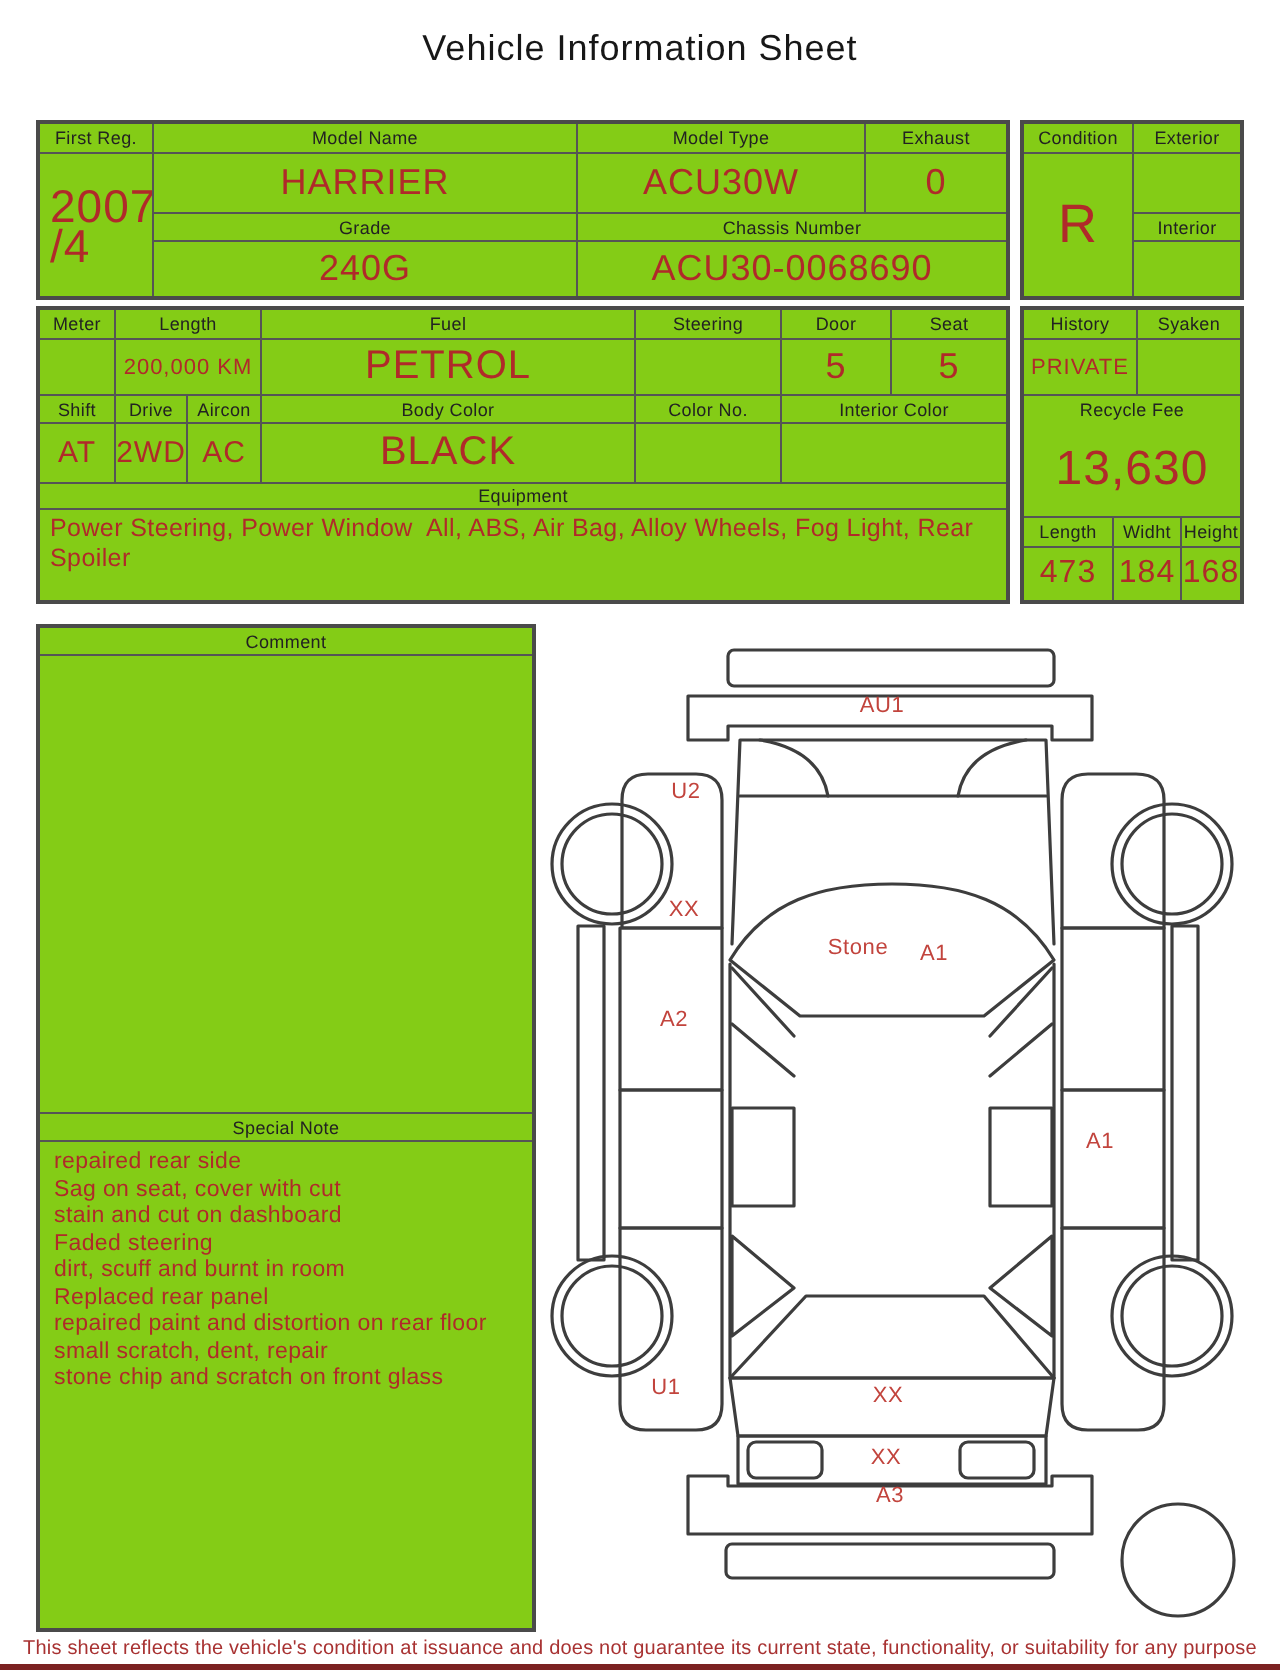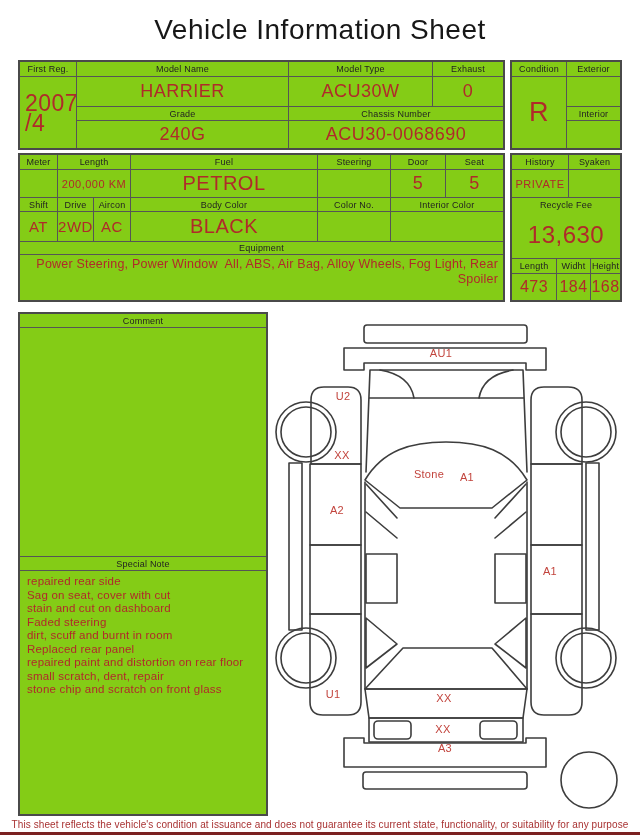--- a/index.html
+++ b/index.html
@@ -1,31 +1,31 @@
 <!DOCTYPE html>
 <html><head>
 <meta charset="utf-8">
 <style>
   html,body{margin:0;padding:0;background:#fff;}
   #page{position:relative;width:640px;height:835px;background:#ffffff;
         font-family:"Liberation Sans","DejaVu Sans",sans-serif;overflow:hidden;}
   .title{position:absolute;top:14px;left:0;width:100%;text-align:center;
-         font-size:28px;color:#171717;letter-spacing:.5px;}
+         font-size:18px;color:#171717;letter-spacing:.5px;}
   .blk{position:absolute;border:2px solid #4a4a4a;background:#84cc16;box-sizing:border-box;}
   .grid{display:grid;width:100%;height:100%;}
   .cell{box-sizing:border-box;display:flex;align-items:center;justify-content:center;
         overflow:hidden;white-space:nowrap;}
   .lbl{font-size:9px;color:#222;letter-spacing:.2px;}
   .val{color:#b02a2a;letter-spacing:.5px;}
   .bR{border-right:1px solid #555;} .bB{border-bottom:1px solid #555;} .bT{border-top:1px solid #555;}
   .v11{font-size:11px;} .v15{font-size:15px;} .v16{font-size:16px;} .v18{font-size:18px;}
   .v20{font-size:20px;} .v22{font-size:24px;} .v26{font-size:27px;}
   .firstreg{flex-direction:column;align-items:flex-start;justify-content:center;
             padding-left:5px;font-size:23px;line-height:20px;}
-  .equip{align-items:flex-start;justify-content:flex-start;text-align:right;
+  .equip{align-items:flex-start;justify-content:flex-start;text-align:left;
          padding:2px 5px;font-size:12.5px;line-height:15px;white-space:pre-wrap;
          word-break:break-all;letter-spacing:.2px;}
   #commentBox{display:flex;flex-direction:column;}
   .boxhdr{flex:0 0 14px;display:flex;align-items:center;justify-content:center;}
   .spacer{flex:1 1 auto;}
   .notetext{flex:0 0 235px;color:#b02a2a;font-size:11.5px;line-height:13.5px;
             padding:4px 7px;white-space:pre-line;text-align:left;letter-spacing:.2px;}
   #diagram{position:absolute;left:280px;top:312px;width:350px;height:500px;}
   #diagram svg{position:absolute;left:0;top:0;overflow:visible;}
   #diagram-labels{position:absolute;left:0;top:0;width:100%;height:100%;}

